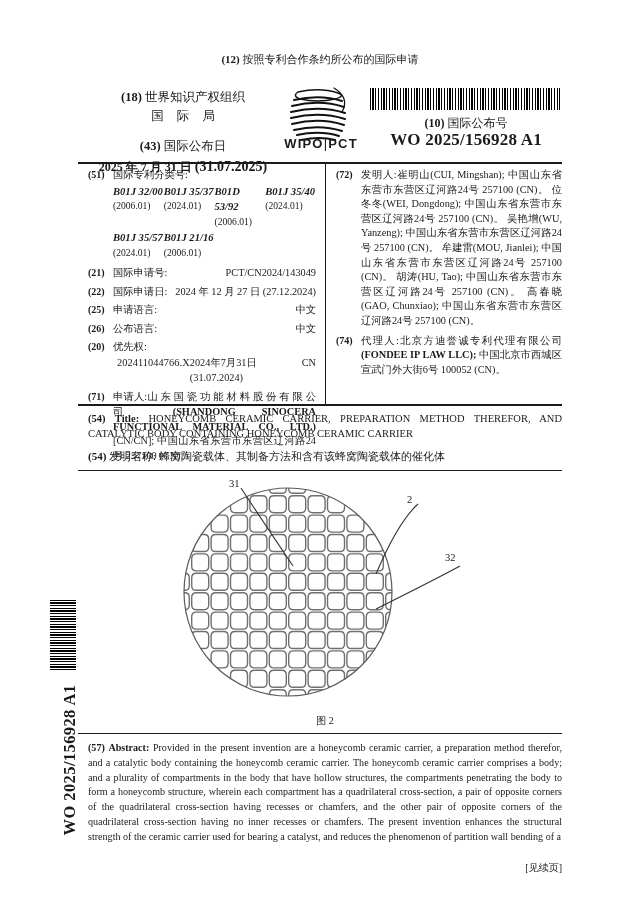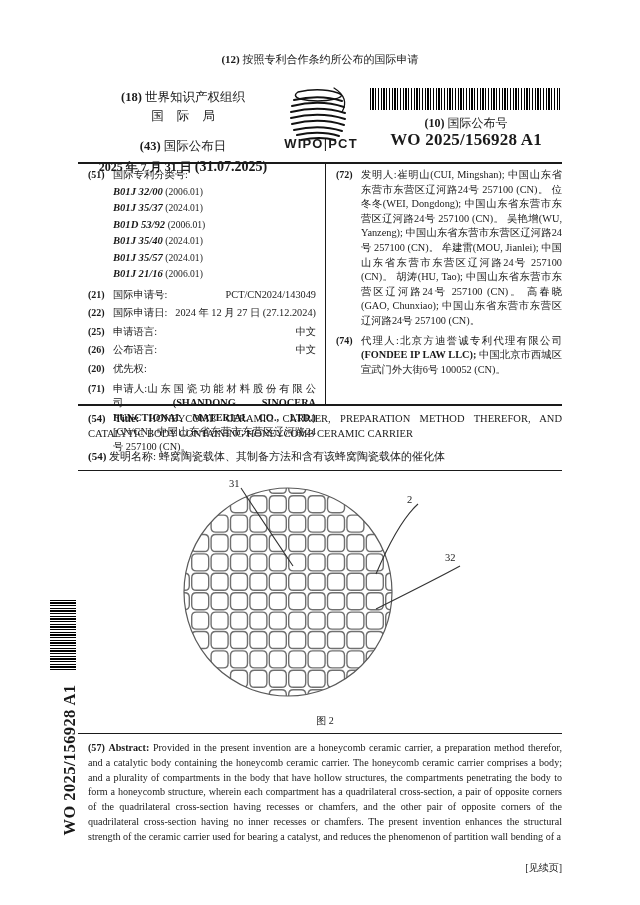--- a/index.html
+++ b/index.html
@@ -178,21 +178,21 @@
   .fld .code {
     flex: 0 0 auto;
     font-weight: bold;
     width: 25px;
     font-size: 10px;
   }
   .fld .body { flex: 1 1 auto; }
 
   .ipc-grid {
     display: grid;
-    grid-template-columns: 1fr;
+    grid-template-columns: 1fr 1fr 1fr 1fr;
     row-gap: 1px;
     margin-top: 1px;
   }
   .ipc-grid span { font-size: 10.2px; }
   .ipc-grid i {
     font-weight: bold;
     font-style: italic;
     font-size: 10.6px;
   }
   .ipc-grid small { font-size: 9.6px; }
@@ -383,20 +383,25 @@
       <div class="body rowline">
         <span class="lbl">公布语言:</span>
         <span class="val">中文</span>
       </div>
     </div>
 
     <div class="fld">
       <div class="code">(20)</div>
       <div class="body">
         <div>优先权:</div>
+        <div class="prio-line">
+          <span class="num">202411044766.X</span>
+          <span>2024年7月31日 (31.07.2024)</span>
+          <span>CN</span>
+        </div>
       </div>
     </div>
 
     <div class="fld" style="margin-top:5px">
       <div class="code">(71)</div>
       <div class="body justify">
         <span>申请人:</span><span>山 东 国 瓷 功 能 材 料 股 份 有 限 公 司</span>
         <span class="bold">(SHANDONG SINOCERA FUNCTIONAL MATERIAL CO., LTD.)</span>
         <span>[CN/CN];</span>
         <span>中国山东省东营市东营区辽河路24号 257100 (CN)。</span>

